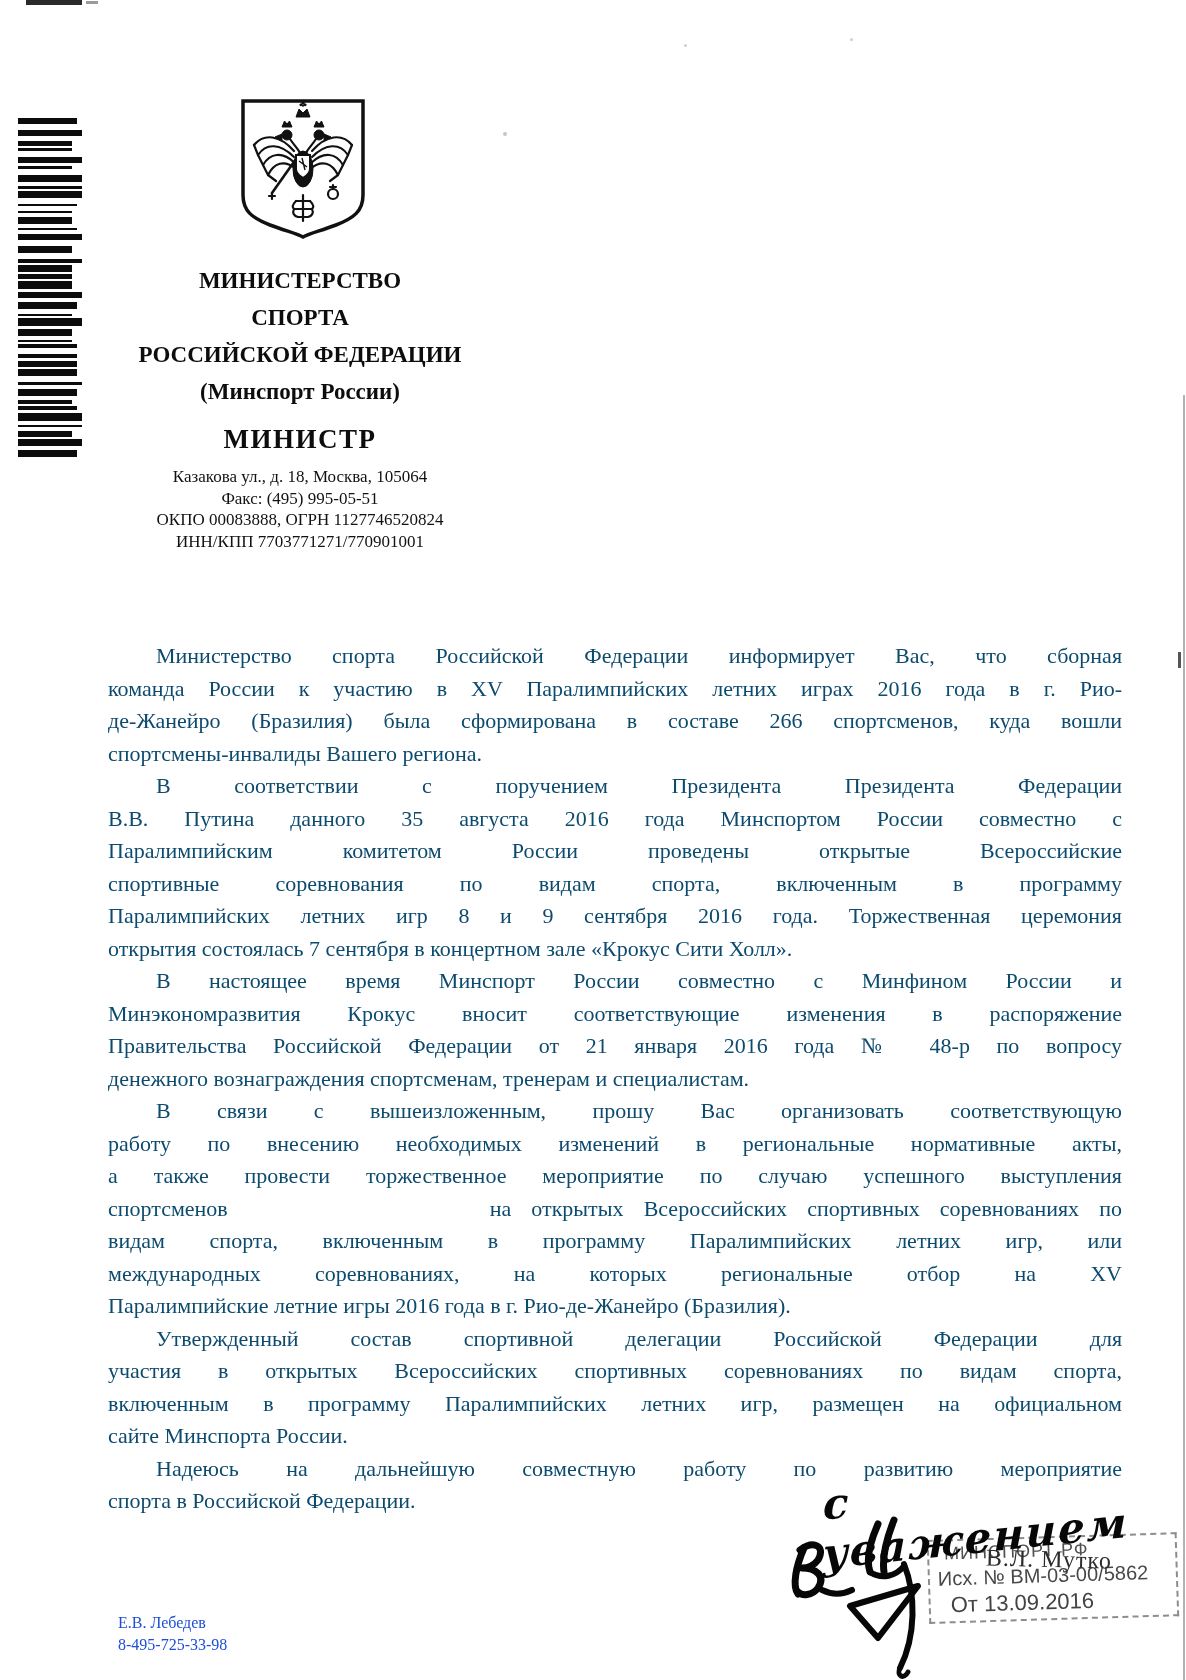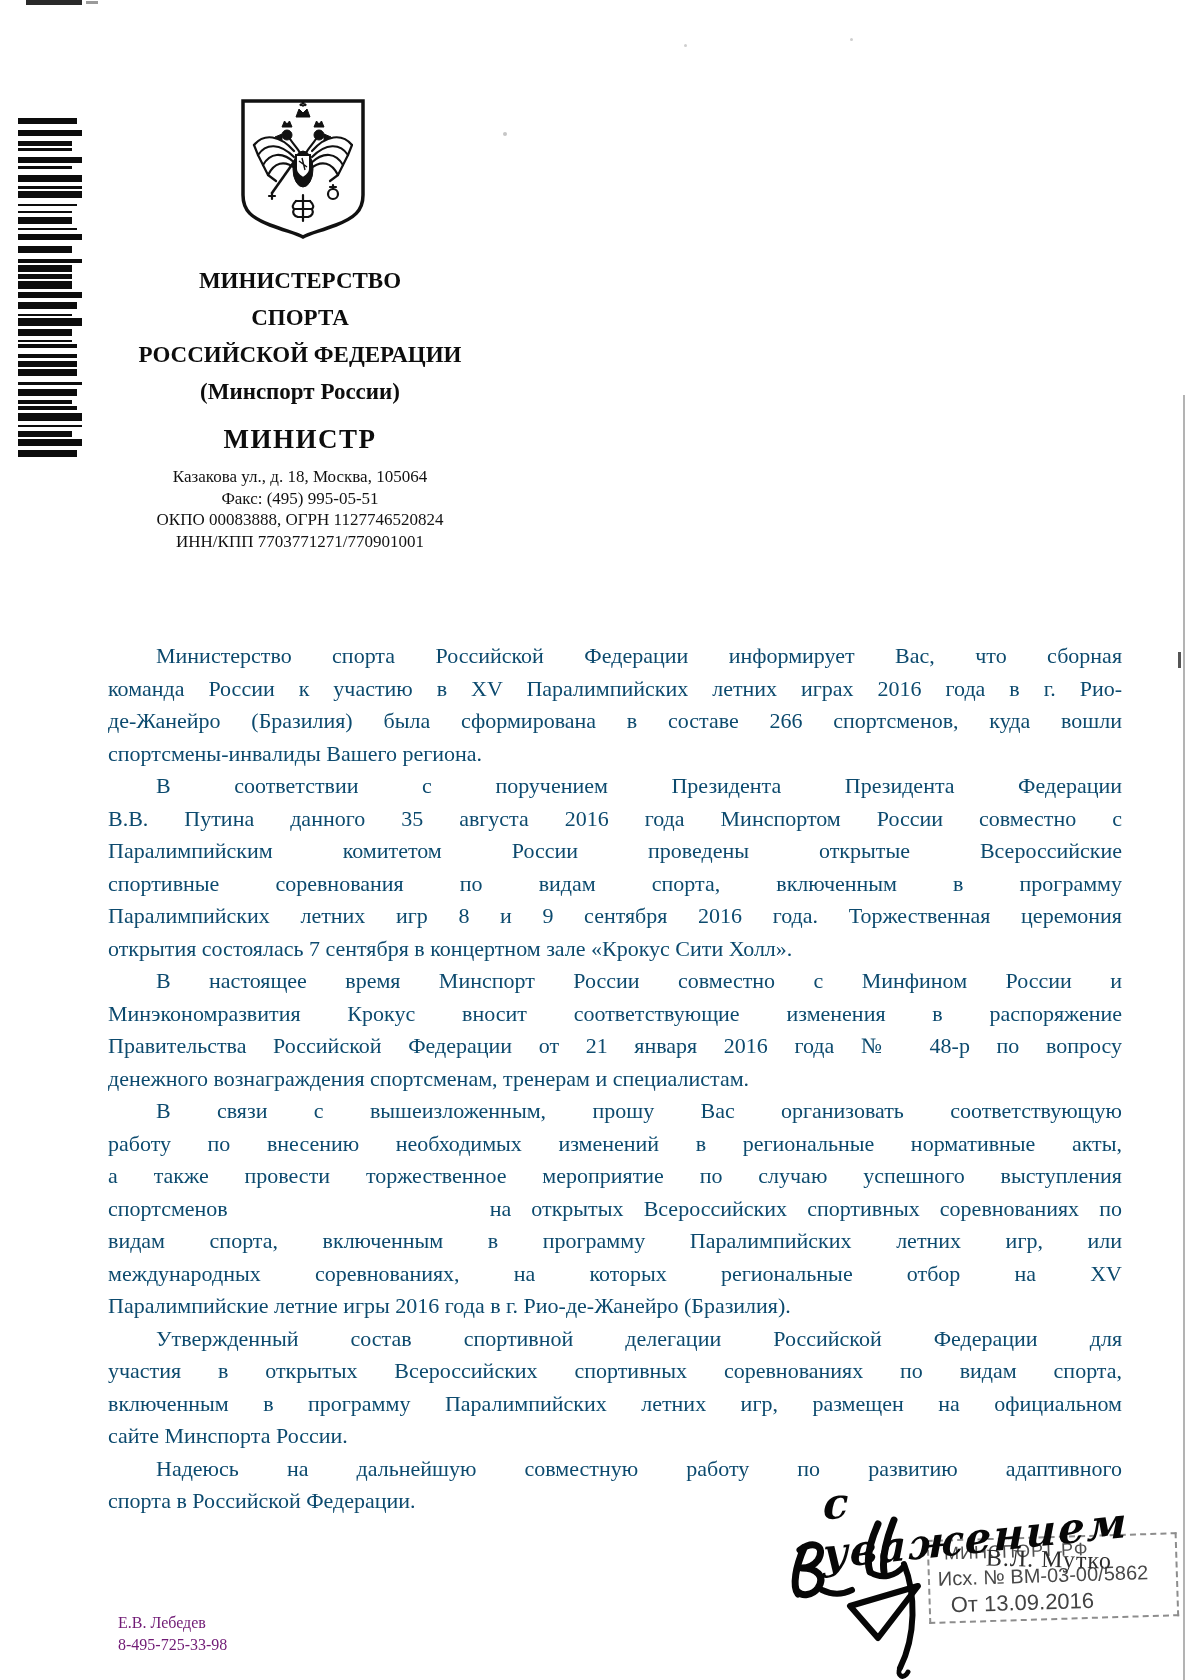--- a/index.html
+++ b/index.html
@@ -52,21 +52,21 @@
       font-size:18px;color:#4f4f4f;letter-spacing:1px;}
   .stamp-num{position:absolute;left:8px;top:26px;font-family:"Liberation Sans", sans-serif;
       font-size:20px;color:#484848;}
   .stamp-date{position:absolute;left:20px;top:51px;font-family:"Liberation Sans", sans-serif;
       font-size:22px;color:#434343;}
   .printed-name{position:absolute;left:986px;top:1546px;font-size:24px;color:#2c2c2c;
       transform:rotate(1.4deg);z-index:3;letter-spacing:1px;}
 
   
   .footer{position:absolute;left:118px;top:1612px;}
-  .footer-line{font-size:16px;line-height:22px;color:#701a75;}
+  .footer-line{font-size:16px;line-height:22px;color:#1d4ed8;}
 </style>
 </head>
 <body>
 
 <div class="page">
 
   <div class="corner-mark"></div>
   <div class="corner-nub"></div>
   <div class="edge-line"></div>
   <div class="edge-dash"></div>
@@ -207,21 +207,21 @@
         <div class="bline">международных соревнованиях, на которых региональные отбор на XV</div>
         <div class="bline lastline">Паралимпийские летние игры 2016 года в г. Рио-де-Жанейро (Бразилия).</div>
       </div>
       <div class="para">
         <div class="bline indent">Утвержденный состав спортивной делегации Российской Федерации для</div>
         <div class="bline">участия в открытых Всероссийских спортивных соревнованиях по видам спорта,</div>
         <div class="bline">включенным в программу Паралимпийских летних игр, размещен на официальном</div>
         <div class="bline lastline">сайте Минспорта России.</div>
       </div>
       <div class="para">
-        <div class="bline indent">Надеюсь на дальнейшую совместную работу по развитию адаптивного</div>
+        <div class="bline indent">Надеюсь на дальнейшую совместную работу по развитию мероприятие</div>
         <div class="bline lastline">спорта в Российской Федерации.</div>
       </div>
     </div>
 
   <div class="closing-hw">с уважением</div>
 
   <div class="stamp-box">
     <div class="stamp-org">МИНСПОРТ РФ</div>
     <div class="stamp-num">Исх. № ВМ-03-00/5862</div>
     <div class="stamp-date">От 13.09.2016</div>

